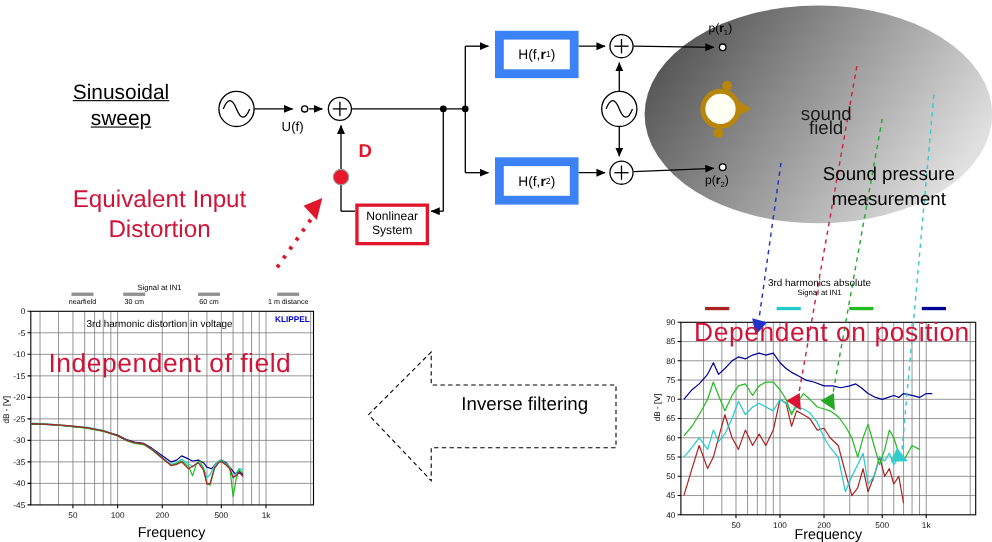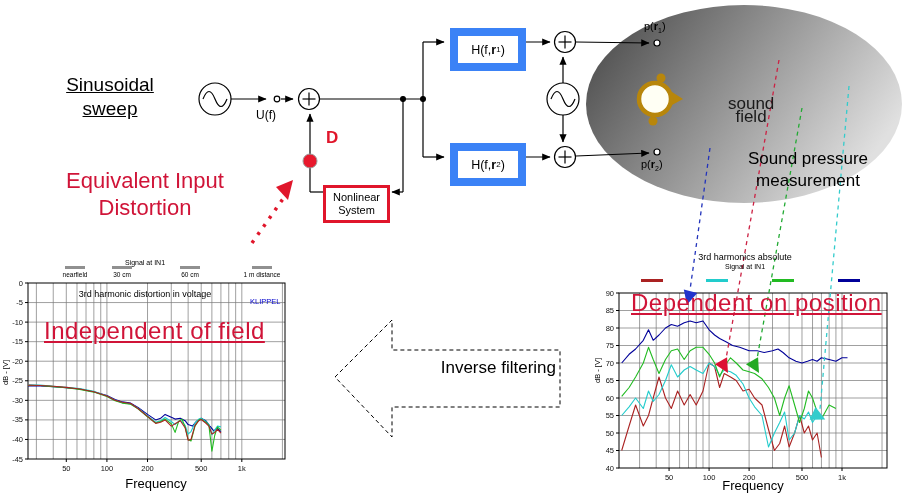--- a/index.html
+++ b/index.html
@@ -17,21 +17,21 @@
         background:#fff;font-size:11px;line-height:13px;display:flex;flex-direction:column;
         align-items:center;justify-content:center;color:#000;margin-top:12px;}
   .chart-title{position:absolute;font-size:9px;color:#000;}
   .chart-sub{position:absolute;font-size:7px;color:#000;}
   .legend-item{position:absolute;width:60px;display:flex;flex-direction:column;align-items:center;}
   .legend-dash{width:20px;height:3px;background:#909090;margin-bottom:2px;}
   .legend-label{font-size:6.5px;color:#000;white-space:nowrap;}
   .rdash{position:absolute;width:22px;height:3px;background:#888;}
   .ylab{position:absolute;font-size:7.5px;color:#000;writing-mode:vertical-rl;transform:rotate(180deg);}
   .xlab{position:absolute;font-size:13px;color:#000;}
-  .overlay-red{position:absolute;color:#d01438;font-size:24px;white-space:nowrap;letter-spacing:0.5px;text-decoration:underline;}
+  .overlay-red{position:absolute;color:#d01438;font-size:24px;white-space:nowrap;letter-spacing:0.5px;}
 </style>
 </head>
 <body>
 
 <div id="page">
 
   <svg width="902" height="493" viewBox="0 0 902 493">
     <defs>
       <marker id="arr" markerWidth="9" markerHeight="8" refX="6.5" refY="3" orient="auto">
         <path d="M0,0 L7,3 L0,6 Z" fill="#000"></path>
@@ -281,21 +281,21 @@
   <div class="abs ctr blk" style="left:718px;top:148px;width:180px;font-size:17px;line-height:22px;">
     <div>Sound pressure</div>
     <div>measurement</div>
   </div>
 
   <div class="abs ctr red" style="left:30px;top:167px;width:230px;font-size:22px;line-height:27px;">
     <div>Equivalent Input</div>
     <div>Distortion</div>
   </div>
 
-  <div class="abs ctr blk" style="left:398px;top:357px;width:158px;font-size:17px;line-height:21px;text-align:right;">
+  <div class="abs ctr blk" style="left:398px;top:357px;width:158px;font-size:17px;line-height:21px;">
     <div>Inverse filtering</div>
   </div>
 
   <div class="chart-title ctr" style="left:30px;top:247px;width:230px;margin-top:42px;">3rd harmonic distortion in voltage</div>
   <div class="chart-sub ctr" style="left:30px;top:259px;width:230px;">Signal at IN1</div>
 
   <div class="legend-item" style="left:45px;top:266px;">
     <div class="legend-dash"></div>
     <div class="legend-label">nearfield</div>
   </div>
@@ -305,21 +305,21 @@
   </div>
   <div class="legend-item" style="left:160px;top:266px;">
     <div class="legend-dash"></div>
     <div class="legend-label">60 cm</div>
   </div>
   <div class="legend-item" style="left:232px;top:266px;">
     <div class="legend-dash"></div>
     <div class="legend-label">1 m distance</div>
   </div>
 
-  <div class="abs" style="left:250px;top:297px;font-size:7.5px;font-weight:normal;color:#0000cc;">KLIPPEL</div>
+  <div class="abs" style="left:250px;top:286px;font-size:7.5px;font-weight:bold;color:#0000cc;">KLIPPEL</div>
 
   <div class="overlay-red" style="left:44px;top:317px;">Independent of field</div>
 
   <div class="ylab" style="left:1px;top:360px;">dB - [V]</div>
   <div class="xlab" style="left:116px;top:476px;width:80px;text-align:center;">Frequency [Hz]</div>
 
   <div class="chart-title ctr" style="left:660px;top:252px;width:170px;">3rd harmonics absolute</div>
   <div class="chart-sub ctr" style="left:660px;top:263px;width:170px;">Signal at IN1</div>
 
   <div class="rdash" style="left: 641px; top: 279px; background: rgb(170, 34, 34);"></div>

